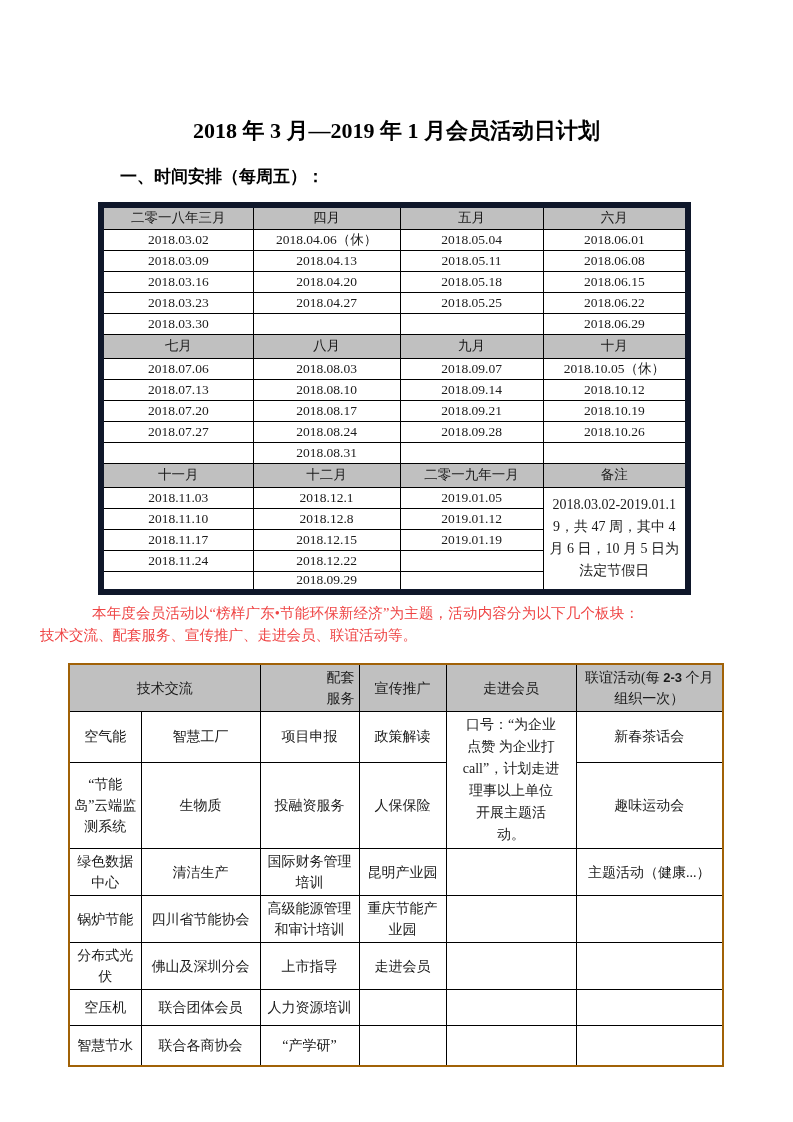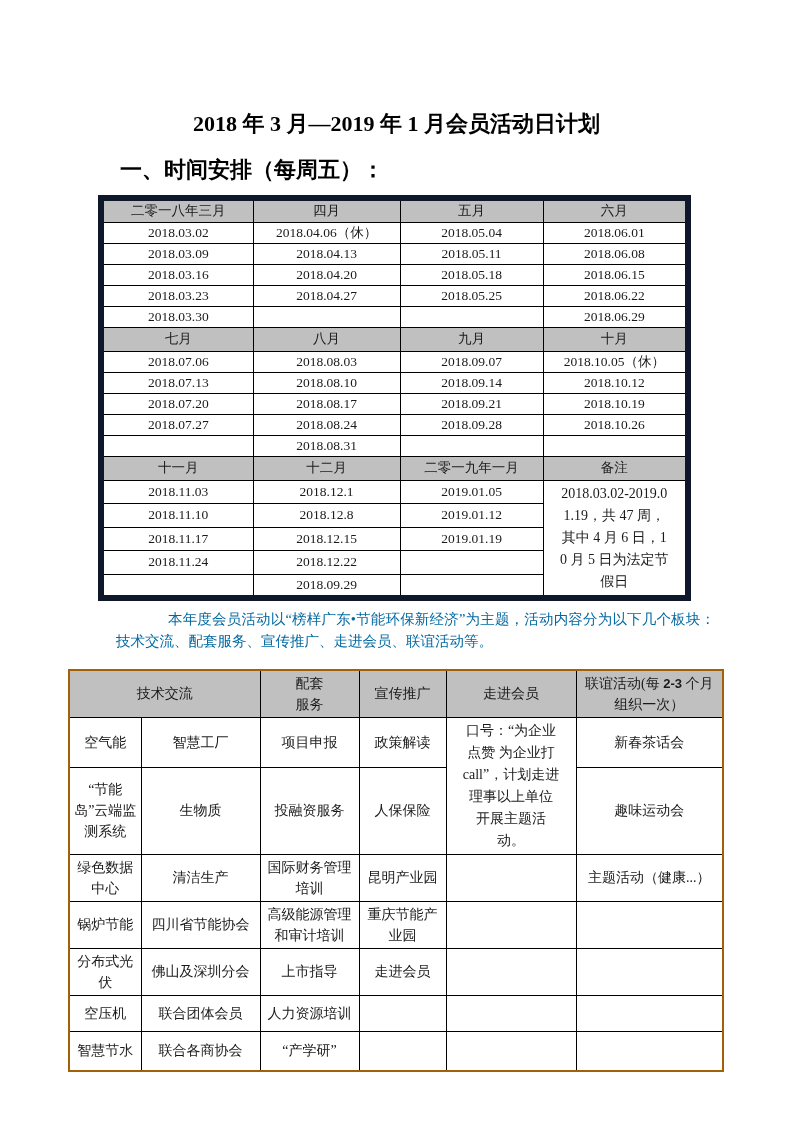--- a/index.html
+++ b/index.html
@@ -2,53 +2,53 @@
 <html><head>
 <meta charset="utf-8">
 <style>
   html,body { margin:0; padding:0; background:#ffffff; }
   .page {
     position:relative; width:793px; height:1122px; background:#ffffff;
     font-family:"Liberation Serif","DejaVu Serif",serif; color:#1a1a1a;
     overflow:hidden;
   }
   .title {
-    margin:9px; padding-top:100px; text-align:center;
+    margin:16px; padding-top:100px; text-align:center;
     font-size:22px; line-height:30px; font-weight:bold; color:#000;
   }
   .sec-heading {
-    margin:19px 0 0 120px; font-size:22px; line-height:23px;
+    margin:19px 0 0 120px; font-size:17px; line-height:23px;
     font-weight:bold; color:#000;
   }
   
   table { border-collapse:collapse; table-layout:fixed; }
   .t1 { margin:14px 0 0 98px; width:587px; border:6px solid #0f172a; }
   .t1 td {
     border:1px solid #000; text-align:center; vertical-align:middle;
     font-size:13.5px; padding:0 2px; overflow:hidden;
   }
   .t1 tr.hd td { background:#c0c0c0; }
   .t1 td.note {
     font-size:14px; line-height:22px; word-break:break-all;
-    padding:2px 16px; background:#fff;
+    padding:2px 5px; background:#fff;
   }
   
   .t2 { margin:17px 0 0 68px; width:654px; border:2px solid #a16207; }
   .t2 th, .t2 td {
     border:1px solid #000; text-align:center; vertical-align:middle;
     font-size:14px; line-height:21px; font-weight:normal;
     padding:2px 4px; overflow:hidden;
   }
   .t2 th { background:#c0c0c0; }
-  .t2 th.pre { white-space:pre-line; }
+  .t2 th.pre { white-space:pre-line;text-align:right; }
   .t2 th b { font-weight:bold; font-family:"Liberation Sans","DejaVu Sans",sans-serif; font-size:13px; }
   .t2 td.visit { line-height:22px; padding:2px 16px; }
   .intro {
-    margin:7px 0 0 116px; width:599px; font-size:14.5px; line-height:22px;
-    text-indent:52px; text-align:justify; color:#0369a1;
+    margin:7px 0 0 40px; width:599px; font-size:14.5px; line-height:22px;
+    text-indent:52px; text-align:justify; color:#ef4444;
   }
 </style>
 </head>
 <body>
 
 <div class="page">
 
   <h1 class="title">2018 年 3 月—2019 年 1 月会员活动日计划</h1>
 
   <h2 class="sec-heading">一、时间安排（每周五）：</h2>

